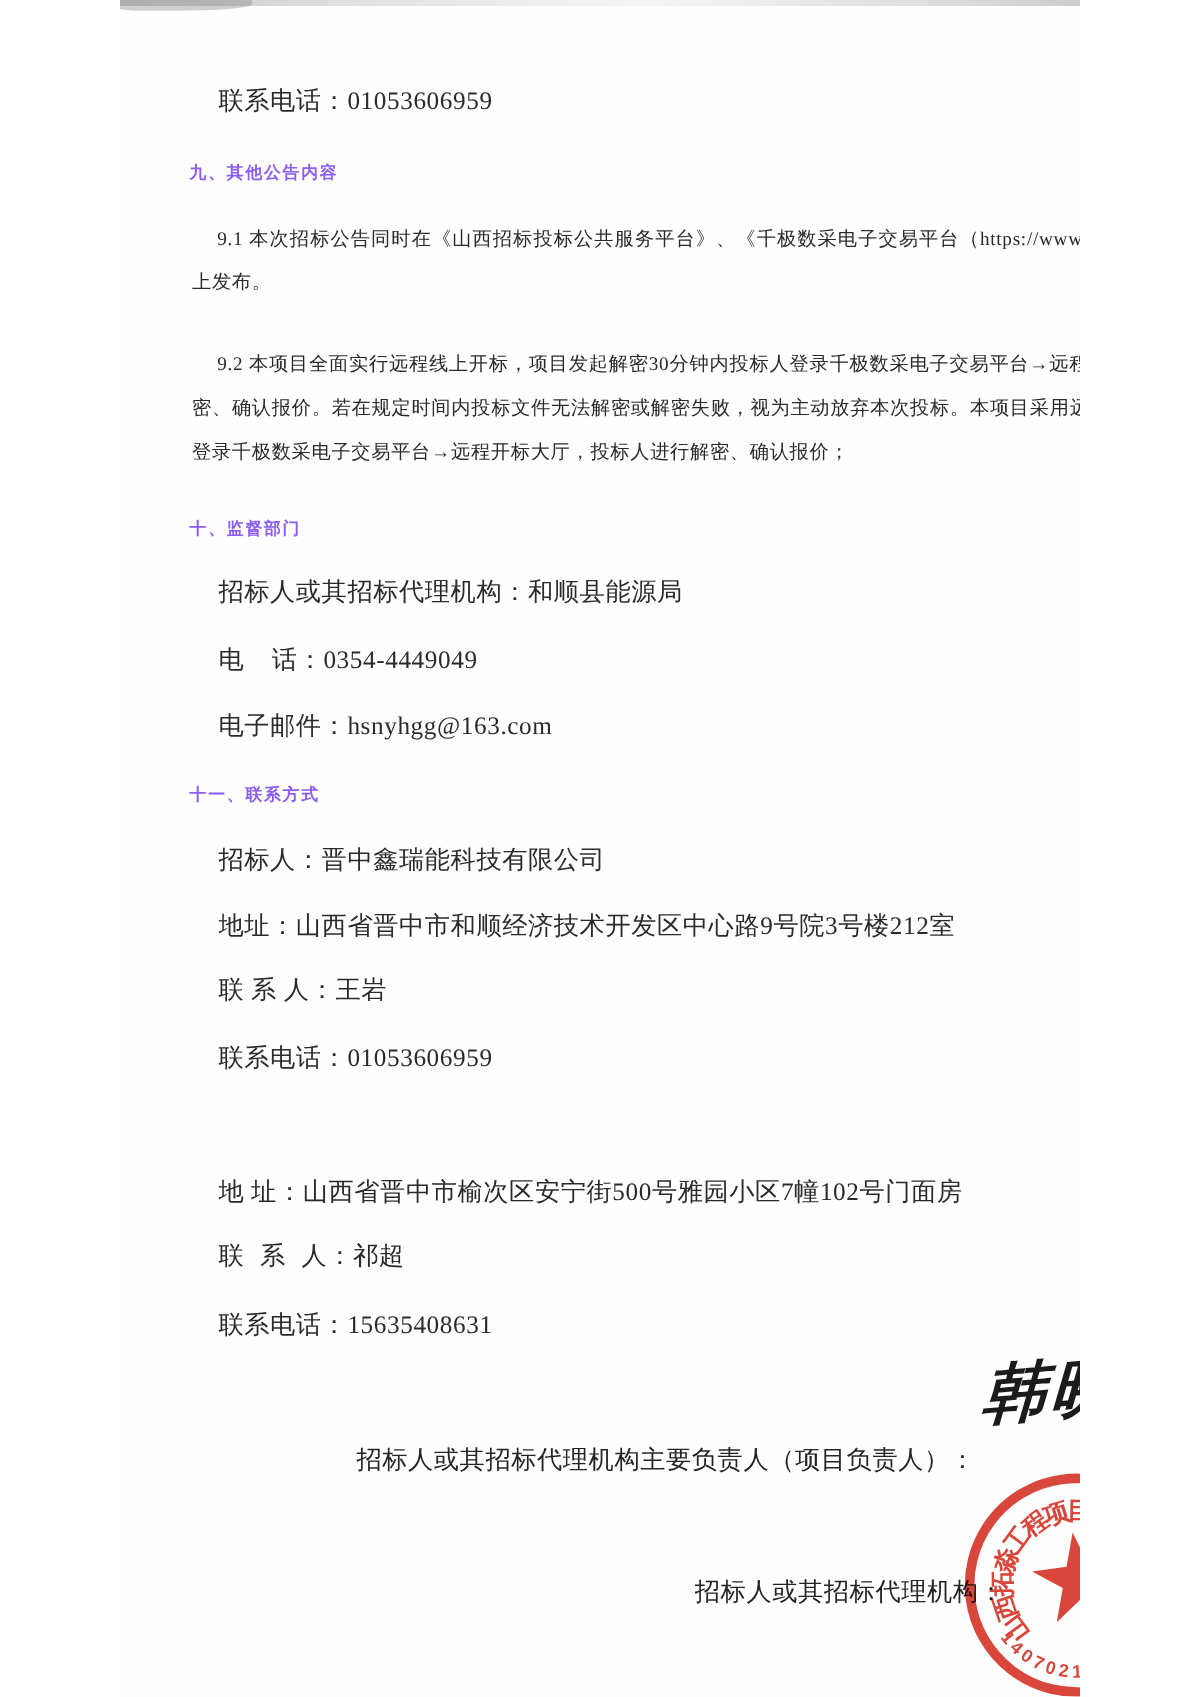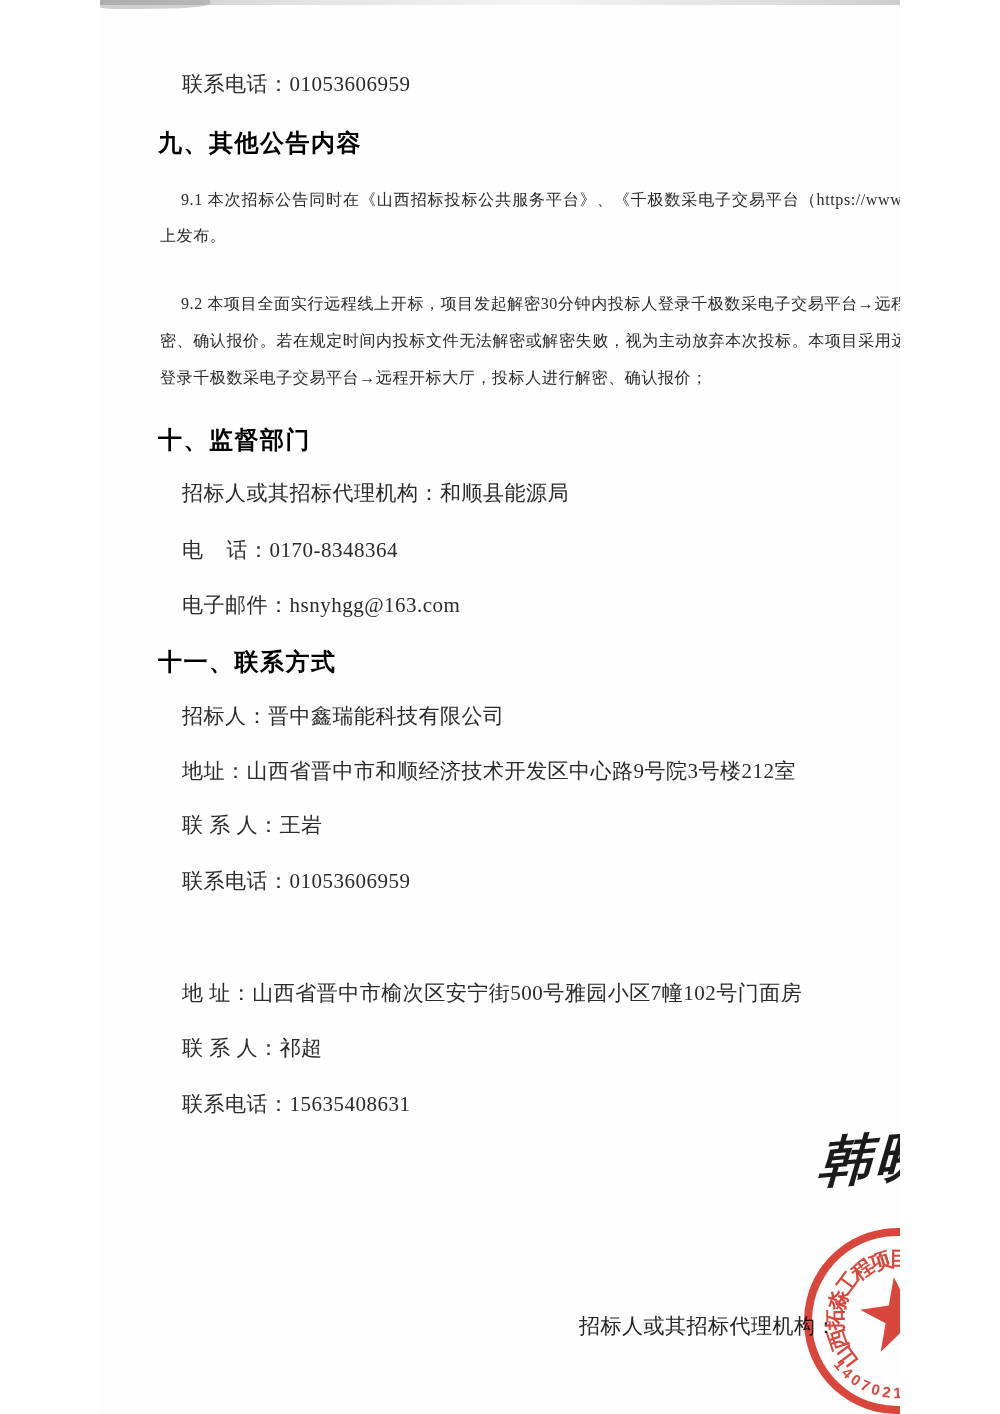--- a/index.html
+++ b/index.html
@@ -25,22 +25,22 @@
   .line{
     position:absolute;
     font-size:21px;line-height:25px;
     letter-spacing:.5px;
     white-space:pre;
     color:#2a2a2a;
   }
   .heading{
     position:absolute;left:58px;
     font-family:"Liberation Sans","DejaVu Sans",sans-serif;
-    font-weight:700;font-size:24px;line-height:26px;
-    letter-spacing:1.5px;color:#000000;
+    font-weight:700;font-size:14px;line-height:26px;
+    letter-spacing:1.5px;color:#8b5cf6;
     white-space:pre;
   }
   .para{
     position:absolute;left:60px;width:881px;
     font-size:16px;
     text-align:justify;text-indent:21px;
     letter-spacing:.6px;color:#2a2a2a;
   }
   .para-91{top:182px;line-height:36px;}
   .para-92{top:253px;line-height:37px;margin-top:32px;}
@@ -69,32 +69,33 @@
   <div class="scan-blob"></div>
 
   <div class="line" style="left:82px;top:72px;">联系电话：01053606959</div>
 
   <div class="heading" style="top:130px;">九、其他公告内容</div>
   <div class="para para-91">9.1 本次招标公告同时在《山西招标投标公共服务平台》、《千极数采电子交易平台（https://www.qianjilink.com）》上发布。</div>
   <div class="para para-92">9.2 本项目全面实行远程线上开标，项目发起解密30分钟内投标人登录千极数采电子交易平台→远程开标大厅，进行解密、确认报价。若在规定时间内投标文件无法解密或解密失败，视为主动放弃本次投标。本项目采用远程开标，投标人可登录千极数采电子交易平台→远程开标大厅，投标人进行解密、确认报价；</div>
 
   <div class="heading" style="top:427px;">十、监督部门</div>
   <div class="line" style="left:82px;top:481px;">招标人或其招标代理机构：和顺县能源局</div>
-  <div class="line" style="left:82px;top:538px;">电    话：0170-8348364</div>
+  <div class="line" style="left:82px;top:538px;">电    话：0354-4449049</div>
   <div class="line" style="left:82px;top:593px;">电子邮件：hsnyhgg@163.com</div>
 
   <div class="heading" style="top:649px;">十一、联系方式</div>
   <div class="line" style="left:82px;top:704px;">招标人：晋中鑫瑞能科技有限公司</div>
   <div class="line" style="left:82px;top:759px;">地址：山西省晋中市和顺经济技术开发区中心路9号院3号楼212室</div>
   <div class="line" style="left:82px;top:813px;">联 系 人：王岩</div>
   <div class="line" style="left:82px;top:869px;">联系电话：01053606959</div>
   <div class="line" style="left:82px;top:981px;">地 址：山西省晋中市榆次区安宁街500号雅园小区7幢102号门面房</div>
-  <div class="line" style="left:82px;top:1036px;">联 系 人：祁超</div>
+  <div class="line" style="left:82px;top:1036px;font-family:Liberation Mono, monospace;">联 系 人：祁超</div>
   <div class="line" style="left:82px;top:1092px;">联系电话：15635408631</div>
 
+  <div class="line sign-label" style="left:197px;top:1204px;">招标人或其招标代理机构主要负责人（项目负责人）：</div>
   <div class="line" style="left:856px;top:1204px;text-decoration:underline;">（签名）</div>
 
   <div class="signature">韩晓宇</div>
 
   <div class="line sign-label" style="left:479px;top:1314px;">招标人或其招标代理机构：</div>
   <div class="line" style="left:856px;top:1314px;">（盖章）</div>
 
   <svg class="stamp" viewBox="-105 -105 210 210" aria-hidden="true">
     <g transform="rotate(-8)">
       <circle cx="0" cy="0" r="89" fill="none" stroke-width="8" stroke="#d8382c"></circle>

